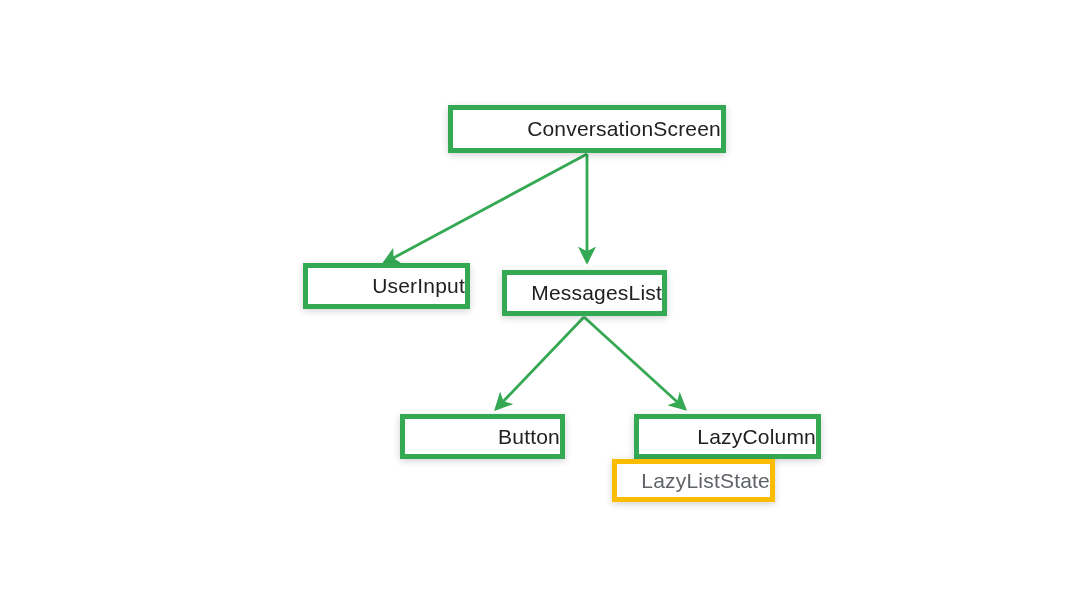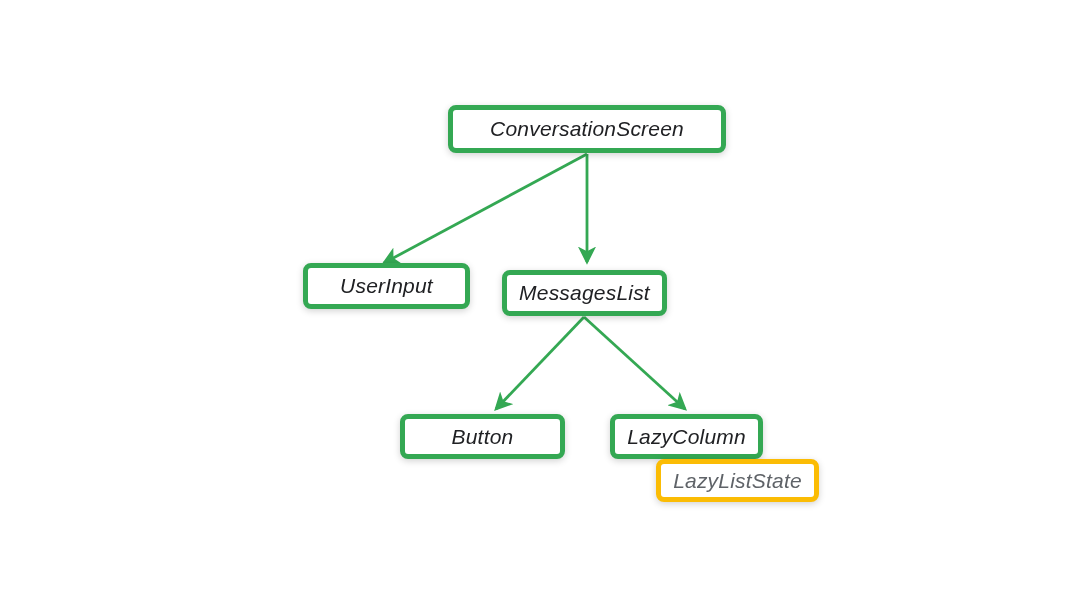--- a/index.html
+++ b/index.html
@@ -7,41 +7,39 @@
     position:relative;
     width:1080px;height:608px;
     background:#ffffff;
     font-family:"Liberation Sans", sans-serif;
     overflow:hidden;
   }
   .edges{position:absolute;left:0;top:0;width:1080px;height:608px;pointer-events:none;}
   .node{
     position:absolute;
     box-sizing:border-box;
-    display:flex;align-items:center;justify-content:center;
+    display:flex;align-items:center;justify-content:flex-end;
     background:#ffffff;
     border:5px solid #34A853;
-    border-radius:8px;
+    border-radius:0;
     box-shadow:0 2px 7px rgba(0,0,0,0.18);
     font-size:21px;
     color:#202124;
     letter-spacing:0.2px;
     white-space:nowrap;
-    font-style:italic;
   }
   .node--state{
     border-color:#FBBC04;
     color:#5F6368;
-    margin-left:44px;
   }
   .n-conversation{left:448px;top:105px;width:278px;height:48px;}
   .n-userinput{left:303px;top:263px;width:167px;height:46px;}
   .n-messageslist{left:502px;top:270px;width:165px;height:46px;}
   .n-button{left:400px;top:414px;width:165px;height:45px;}
-  .n-lazycolumn{left:610px;top:414px;width:153px;height:45px;}
+  .n-lazycolumn{left:634px;top:414px;width:187px;height:45px;}
   .n-lazyliststate{left:612px;top:459px;width:163px;height:43px;}
 </style>
 </head>
 <body>
 
 <div class="canvas">
 
   <svg class="edges" width="1080" height="608" viewBox="0 0 1080 608" xmlns="http://www.w3.org/2000/svg">
     <defs>
       <marker id="arrowhead" viewBox="0 0 10 10" refX="8.5" refY="5" markerWidth="6.5" markerHeight="6.5" orient="auto">

